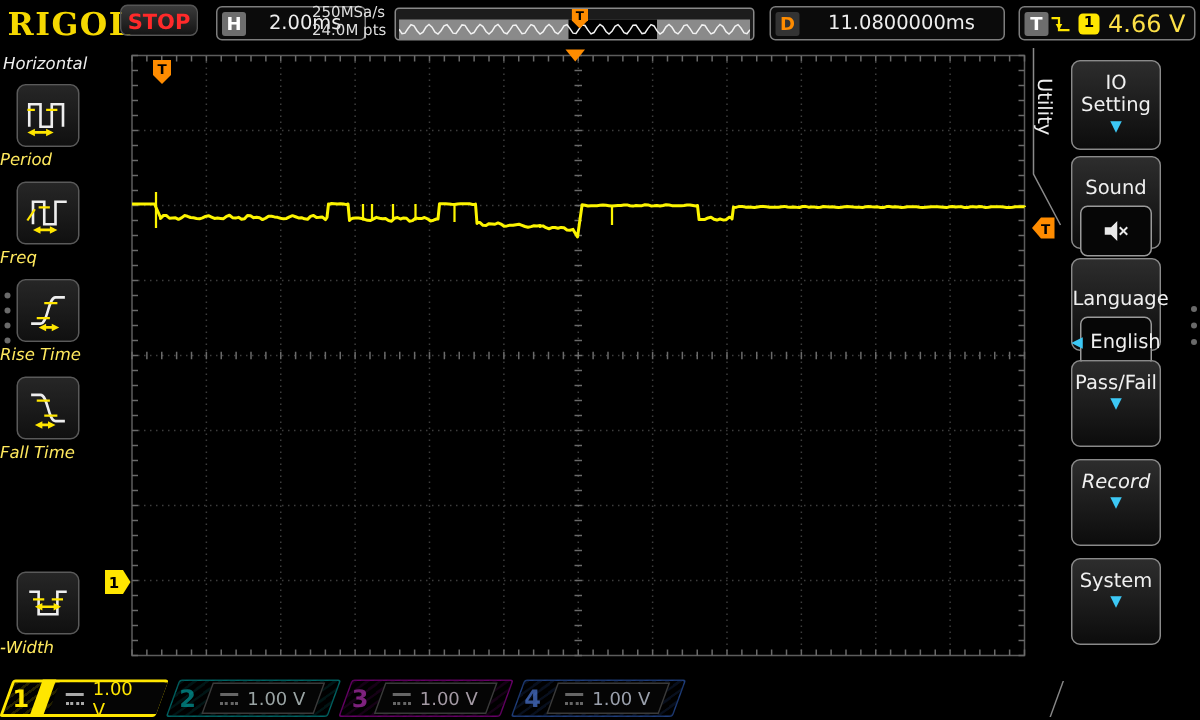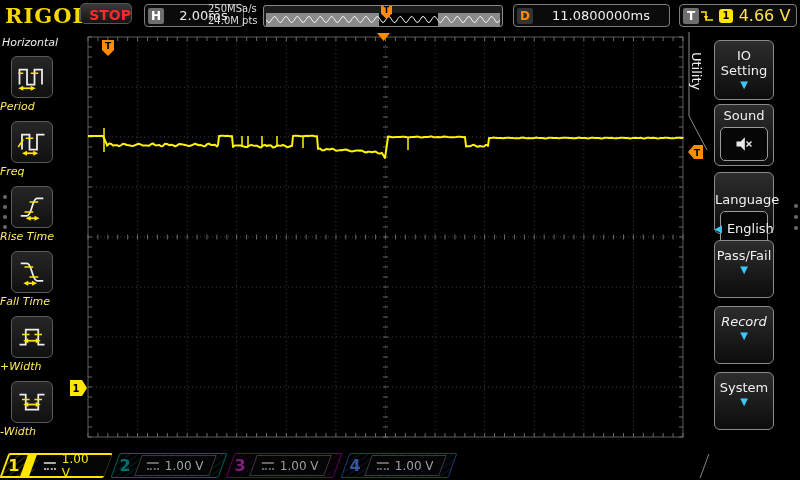--- a/index.html
+++ b/index.html
@@ -6,21 +6,21 @@
   html,body { width:800px; height:480px; background:#000; overflow:hidden;
               font-family:"DejaVu Sans", sans-serif; }
   .abs { position:absolute; }
 
   
   #topbar { position:absolute; left:0; top:0; width:800px; height:32px; background:#000; }
   #logo { position:absolute; left:5px; top:3px; font-family:"DejaVu Serif", serif;
           font-weight:bold; font-size:21px; color:#f5d800; letter-spacing:1px; }
   #stop-btn { position:absolute; left:80px; top:3px; width:52px; height:21px;
           background:linear-gradient(#3a3a3a,#141414); border:1px solid #555; border-radius:5px;
-          color:#ff2a2a; font-weight:bold; font-size:14px; text-align:right; line-height:22px; }
+          color:#ff2a2a; font-weight:bold; font-size:14px; text-align:center; line-height:22px; }
   .tb-panel { position:absolute; top:4px; height:23px; background:#0b0b0b;
           border:1px solid #7d7d7d; border-radius:4px; display:flex; align-items:center; }
   .tb-tag { width:16px; height:16px; margin-left:3px; border-radius:2px;
           font-weight:bold; font-size:12px; text-align:center; line-height:16px; }
   #h-panel { left:144px; width:100px; }
   #h-panel .tb-tag { background:#6e6e6e; color:#fff; }
   #h-panel .tb-val { color:#eee; font-size:13px; flex:1; text-align:center; }
   #sample-info { position:absolute; left:208px; top:3px; color:#ddd; font-size:10px; line-height:12px; }
   #d-panel { left:513px; width:157px; }
   #d-panel .tb-tag { background:#333; color:#ff8c00; }
@@ -170,33 +170,20 @@
       <line x1="6" y1="8" x2="13" y2="8" stroke="#ffe600" stroke-width="1.2"></line>
       <line x1="10" y1="16" x2="17" y2="16" stroke="#ffe600" stroke-width="1.2"></line>
       <line x1="7" y1="21" x2="14" y2="21" stroke="#ffe600" stroke-width="1.4"></line>
       <polygon points="5,21 9,19 9,23" fill="#ffe600"></polygon>
           <polygon points="16,21 12,19 12,23" fill="#ffe600"></polygon>
     </svg>
       </div>
     <div class="lm-label">Fall Time</div>
   </div>
 
-  <div class="lm-item" style="top:284px">
-    <div class="lm-btn">
-        <svg width="30" height="30" viewBox="0 0 24 24">
-      <polyline points="2,18 7,18 7,6 17,6 17,18 22,18" fill="none" stroke="#eee" stroke-width="1.4"></polyline>
-      <line x1="4" y1="10" x2="10" y2="10" stroke="#ffe600" stroke-width="1.2"></line>
-      <line x1="14" y1="10" x2="20" y2="10" stroke="#ffe600" stroke-width="1.2"></line>
-      <line x1="7" y1="15" x2="17" y2="15" stroke="#ffe600" stroke-width="1.4"></line>
-      <polygon points="5,15 9,13 9,17" fill="#ffe600"></polygon>
-          <polygon points="19,15 15,13 15,17" fill="#ffe600"></polygon>
-    </svg>
-      </div>
-    <div class="lm-label">+Width</div>
-  </div>
 
   <div class="lm-item" style="top:349px">
     <div class="lm-btn">
         <svg width="30" height="30" viewBox="0 0 24 24">
       <polyline points="2,6 7,6 7,18 17,18 17,6 22,6" fill="none" stroke="#eee" stroke-width="1.4"></polyline>
       <line x1="4" y1="10" x2="10" y2="10" stroke="#ffe600" stroke-width="1.2"></line>
       <line x1="14" y1="10" x2="20" y2="10" stroke="#ffe600" stroke-width="1.2"></line>
       <line x1="7" y1="14" x2="17" y2="14" stroke="#ffe600" stroke-width="1.4"></line>
       <polygon points="5,14 9,12 9,16" fill="#ffe600"></polygon>
           <polygon points="19,14 15,12 15,16" fill="#ffe600"></polygon>
@@ -571,21 +558,21 @@
   <text transform="rotate(90 692 52)" x="692" y="52" font-size="13" fill="#eee">Utility</text>
 </svg>
 
 <div id="rightbar">
   <div class="rm-btn" style="top:8px; height:60px;">
     <div class="rm-label">IO Setting</div>
     <div class="rm-arrow">▼</div>
   </div>
 
   <div class="rm-btn" style="top:72px; height:62px;">
-    <div class="rm-label" style="padding-top:3px">Sound</div>
+    <div class="rm-label" style="padding-top:13px">Sound</div>
     <div class="rm-inner">
       <svg width="20" height="18" viewBox="0 0 24 20">
         <polygon points="3,7 8,7 13,2 13,18 8,13 3,13" fill="#e8e8e8"></polygon>
         <line x1="15" y1="7" x2="21" y2="13" stroke="#e8e8e8" stroke-width="1.6"></line>
         <line x1="21" y1="7" x2="15" y2="13" stroke="#e8e8e8" stroke-width="1.6"></line>
       </svg>
     </div>
   </div>
 
   <div class="rm-btn" style="top:140px; height:62px;">

